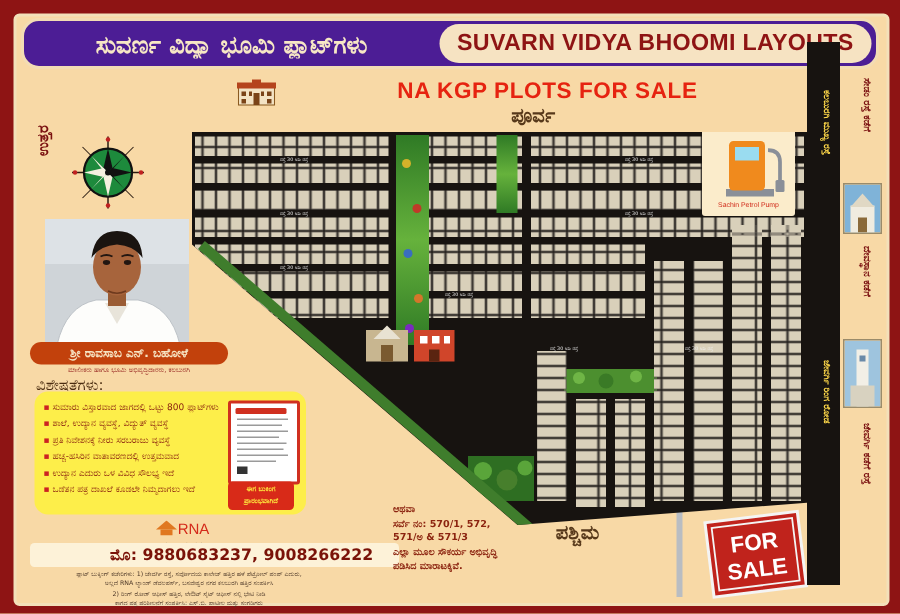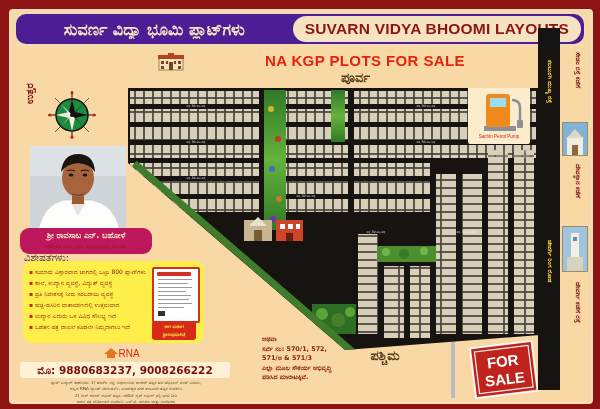--- a/index.html
+++ b/index.html
@@ -16,21 +16,21 @@
           white-space:nowrap;overflow:hidden;}
   #hdr-en{background:#f6e3c2;color:#8e1414;font-weight:bold;font-size:15.5px;
           border-radius:15px;padding:4px 12px;margin-right:3px;white-space:nowrap;letter-spacing:.2px;}
   
   #sale-text{left:205px;top:52px;width:260px;text-align:right;color:#e62310;
              font-weight:bold;font-size:15px;letter-spacing:.4px;}
   .dir{color:#57391b;font-weight:bold;font-size:13px;}
   
   #north-lbl{left:24px;top:104px;width:50px;transform:rotate(-90deg);
              transform-origin:top left;color:#7a1010;font-weight:bold;font-size:10px;}
-  #ribbon{left:20px;top:228px;width:132px;height:26px;background:#be185d;border-radius:9px;
+  #ribbon{left:20px;top:228px;width:132px;height:15px;background:#c2410c;border-radius:9px;
           color:#f6e3c2;font-size:8px;font-weight:bold;text-align:center;line-height:15px;
           overflow:hidden;white-space:nowrap;}
   #designation{left:20px;top:244px;width:132px;color:#8e1414;font-size:4.5px;text-align:center;
                overflow:hidden;white-space:nowrap;}
   #feat-head{left:24px;top:252px;color:#4a2c10;font-weight:normal;font-size:10px;}
   #feat-box{left:23px;top:261px;width:181px;height:82px;background:#fdee4a;border-radius:9px;}
   #feat-list{margin:0;padding:5px 6px;list-style:none;width:118px;}
   #feat-list li{color:#8c2410;font-size:6px;line-height:1.85;white-space:nowrap;overflow:hidden;}
   #feat-list li::before{content:"▪ ";color:#c22;}
   #cert{left:152px;top:267px;width:44px;height:52px;background:#fff;
@@ -39,21 +39,21 @@
   #cert-band{position:absolute;left:3px;top:3px;width:34px;height:4px;background:#d03020;border-radius:1px;}
   #booking{left:152px;top:321px;width:44px;height:19px;background:#d82a18;border-radius:3px;
            color:#ffe93e;font-size:4.6px;font-weight:bold;text-align:center;line-height:1.7;
            padding-top:2px;box-sizing:border-box;overflow:hidden;}
   
   #logo{left:92px;top:343px;width:60px;height:18px;text-align:center;}
   #logo-txt{color:#d42a1a;font-weight:normal;font-size:10px;line-height:10px;}
   #logo-tag{color:#555;font-size:3.5px;white-space:nowrap;overflow:hidden;}
   #phone{left:20px;top:362px;width:210px;height:16px;background:#fdf2d8;border-radius:3px;
          color:#7a1208;font-weight:bold;font-size:10.5px;text-align:center;line-height:16px;
-         white-space:nowrap;overflow:hidden;}
+         white-space:nowrap;overflow:hidden;padding-left:36px;}
   #fine{left:20px;top:380px;width:212px;}
   #fine div{color:#4a3526;font-size:4.2px;line-height:1.5;text-align:center;
             white-space:nowrap;overflow:hidden;}
   
   #survey{left:238px;top:335px;width:100px;margin-left:24px;}
   #survey div{color:#8c2410;font-weight:bold;font-size:6.4px;line-height:1.5;
               white-space:nowrap;overflow:hidden;}
   
   #roadstrip{left:538px;top:28px;width:22px;height:362px;background:#171310;}
   .ylbl{position:absolute;transform:rotate(90deg);transform-origin:top left;

